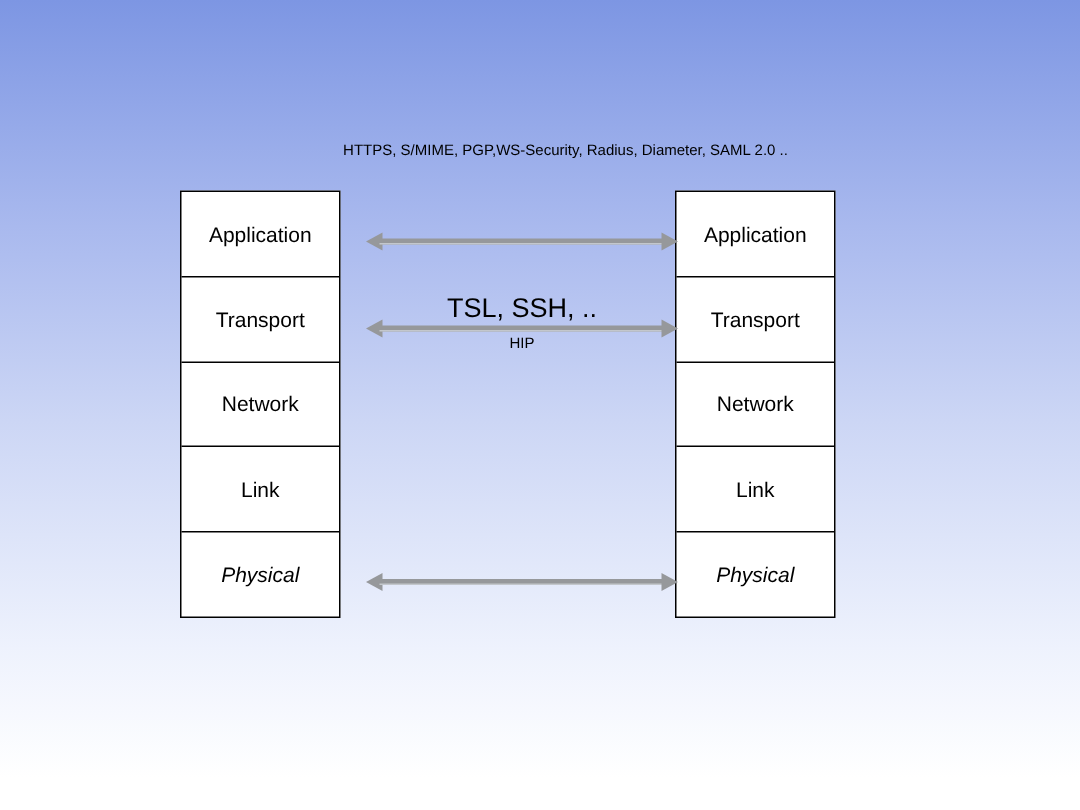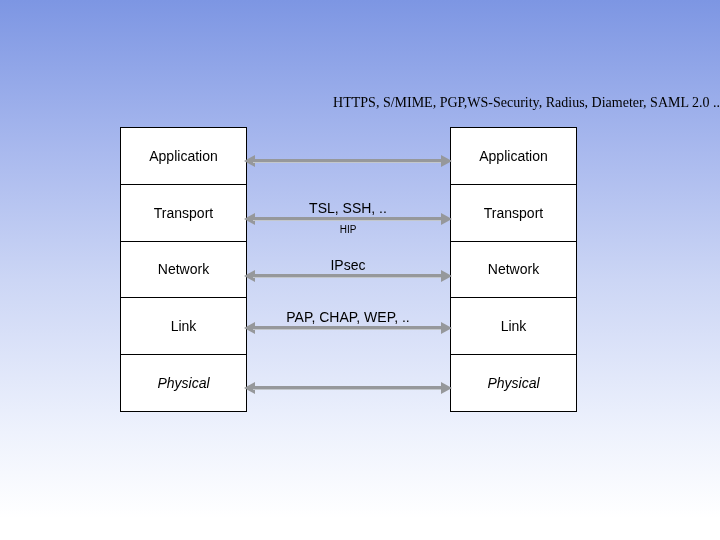--- a/index.html
+++ b/index.html
@@ -25,29 +25,28 @@
       #ccd6f5 52%,
       #eef2fd 80%,
       var(--bg-bottom) 96%);
   }
   .slide-title {
     position: absolute;
     top: 95px;
     left: 0;
     width: 720px;
     padding-left: 34px;
-    text-align: right;
-    font-size: 14px;
+    text-align: center;
+    font-size: 10px;
     white-space: nowrap;
-    font-family: Liberation Serif, serif;
   }
   .stack {
     position: absolute;
     top: 127px;
-    width: 127px;
+    width: 107px;
     height: 285px;
     background: var(--box-fill);
     border: 1px solid var(--box-border);
     display: flex;
     flex-direction: column;
   }
   .stack.left  { left: 120px; }
   .stack.right { left: 450px; }
   .layer-cell {
     flex: 1;
@@ -83,21 +82,21 @@
     border-bottom: 6px solid transparent;
   }
   .arrow .head.west { left: 0;  border-right: 11px solid var(--arrow-color); }
   .arrow .head.east { right: 0; border-left: 11px solid var(--arrow-color); }
   .arrow .label-above {
     position: absolute;
     bottom: 9px;
     left: 0;
     width: 100%;
     text-align: center;
-    font-size: 14px;
+    font-size: 18px;
     white-space: nowrap;
   }
   .arrow .label-below {
     position: absolute;
     top: 11px;
     left: 0;
     width: 100%;
     text-align: center;
     font-size: 10px;
     white-space: nowrap;
@@ -140,35 +139,21 @@
   </div>
 
   <div class="arrow arrow-transport">
     <span class="head west"></span>
     <span class="shaft"></span>
     <span class="head east"></span>
     <span class="label-above">TSL, SSH, ..</span>
     <span class="label-below">HIP</span>
   </div>
 
-  <div class="arrow arrow-network">
-    <span class="head west"></span>
-    <span class="shaft"></span>
-    <span class="head east"></span>
-    <span class="label-above">IPsec</span>
-    <span class="label-below"></span>
-  </div>
 
-  <div class="arrow arrow-link">
-    <span class="head west"></span>
-    <span class="shaft"></span>
-    <span class="head east"></span>
-    <span class="label-above">PAP, CHAP, WEP, ..</span>
-    <span class="label-below"></span>
-  </div>
 
   <div class="arrow arrow-physical">
     <span class="head west"></span>
     <span class="shaft"></span>
     <span class="head east"></span>
     <span class="label-above"></span>
     <span class="label-below"></span>
   </div>
 
 </div>

